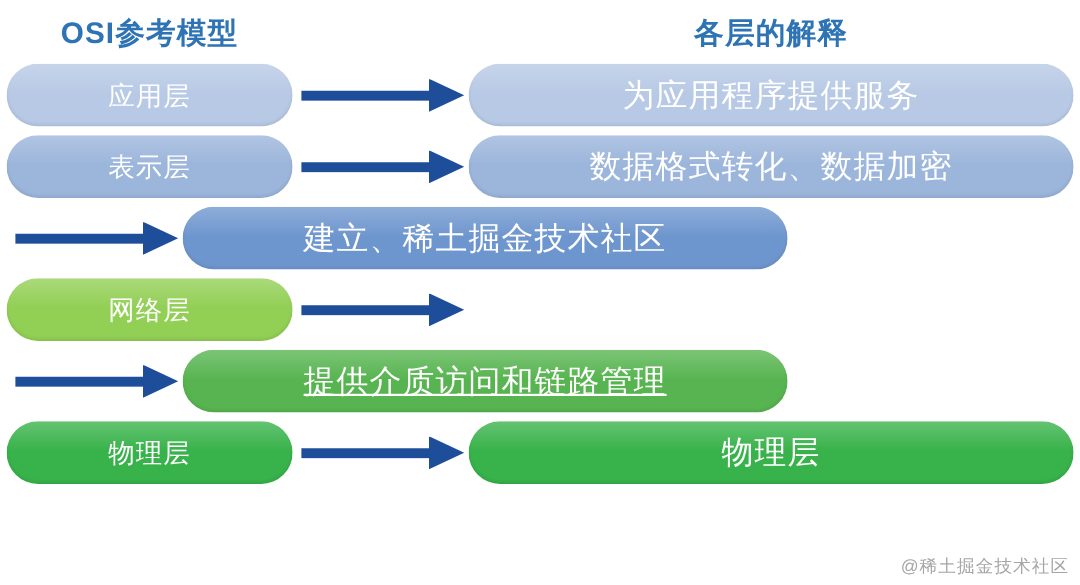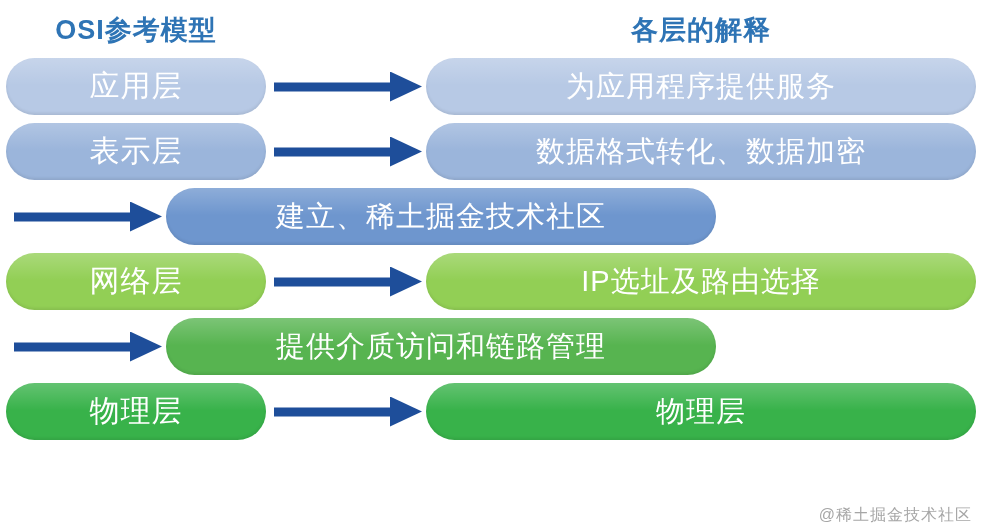--- a/index.html
+++ b/index.html
@@ -46,21 +46,21 @@
   .pill {
     height: 57px;
     border-radius: 30px;
     display: flex;
     align-items: center;
     justify-content: center;
     color: #ffffff;
     background-image: linear-gradient(rgba(255,255,255,0.22), rgba(255,255,255,0) 48%);
     box-shadow: inset 0 -2px 3px rgba(0,0,0,0.08);
   }
-  .pill.left  { width: 260px; font-size: 30px; }
+  .pill.left  { width: 260px; font-size: 24px; }
   .pill.right { width: 550px; font-size: 29px; }
   .pill span { letter-spacing: 1px; }
   .arrow {
     position: relative;
     width: 160px;
     height: 57px;
     flex: 0 0 160px;
   }
   .arrow .shaft {
     position: absolute;
@@ -141,31 +141,28 @@
 
 
   <div class="row">
     <div class="pill left" style="background-color: rgb(146, 207, 85);">
       <span>网络层</span>
     </div>
     <div class="arrow">
       <div class="shaft" style="background-color: rgb(30, 78, 154);"></div>
       <div class="head" style="background-color: rgb(30, 78, 154);"></div>
     </div>
-    <div class="pill right" style="background-color: rgb(146, 207, 85);">
-      <span>IP选址及路由选择</span>
-    </div>
   </div>
 
   <div class="row">
     <div class="arrow">
       <div class="shaft" style="background-color: rgb(30, 78, 154);"></div>
       <div class="head" style="background-color: rgb(30, 78, 154);"></div>
     </div>
-    <div class="pill right" style="background-color: rgb(87, 180, 80);">
+    <div class="pill right" style="background-color: rgb(87, 180, 80); text-decoration: underline;">
       <span>提供介质访问和链路管理</span>
     </div>
   </div>
 
   <div class="row">
     <div class="pill left" style="background-color: rgb(56, 178, 74);">
       <span>物理层</span>
     </div>
     <div class="arrow">
       <div class="shaft" style="background-color: rgb(30, 78, 154);"></div>

